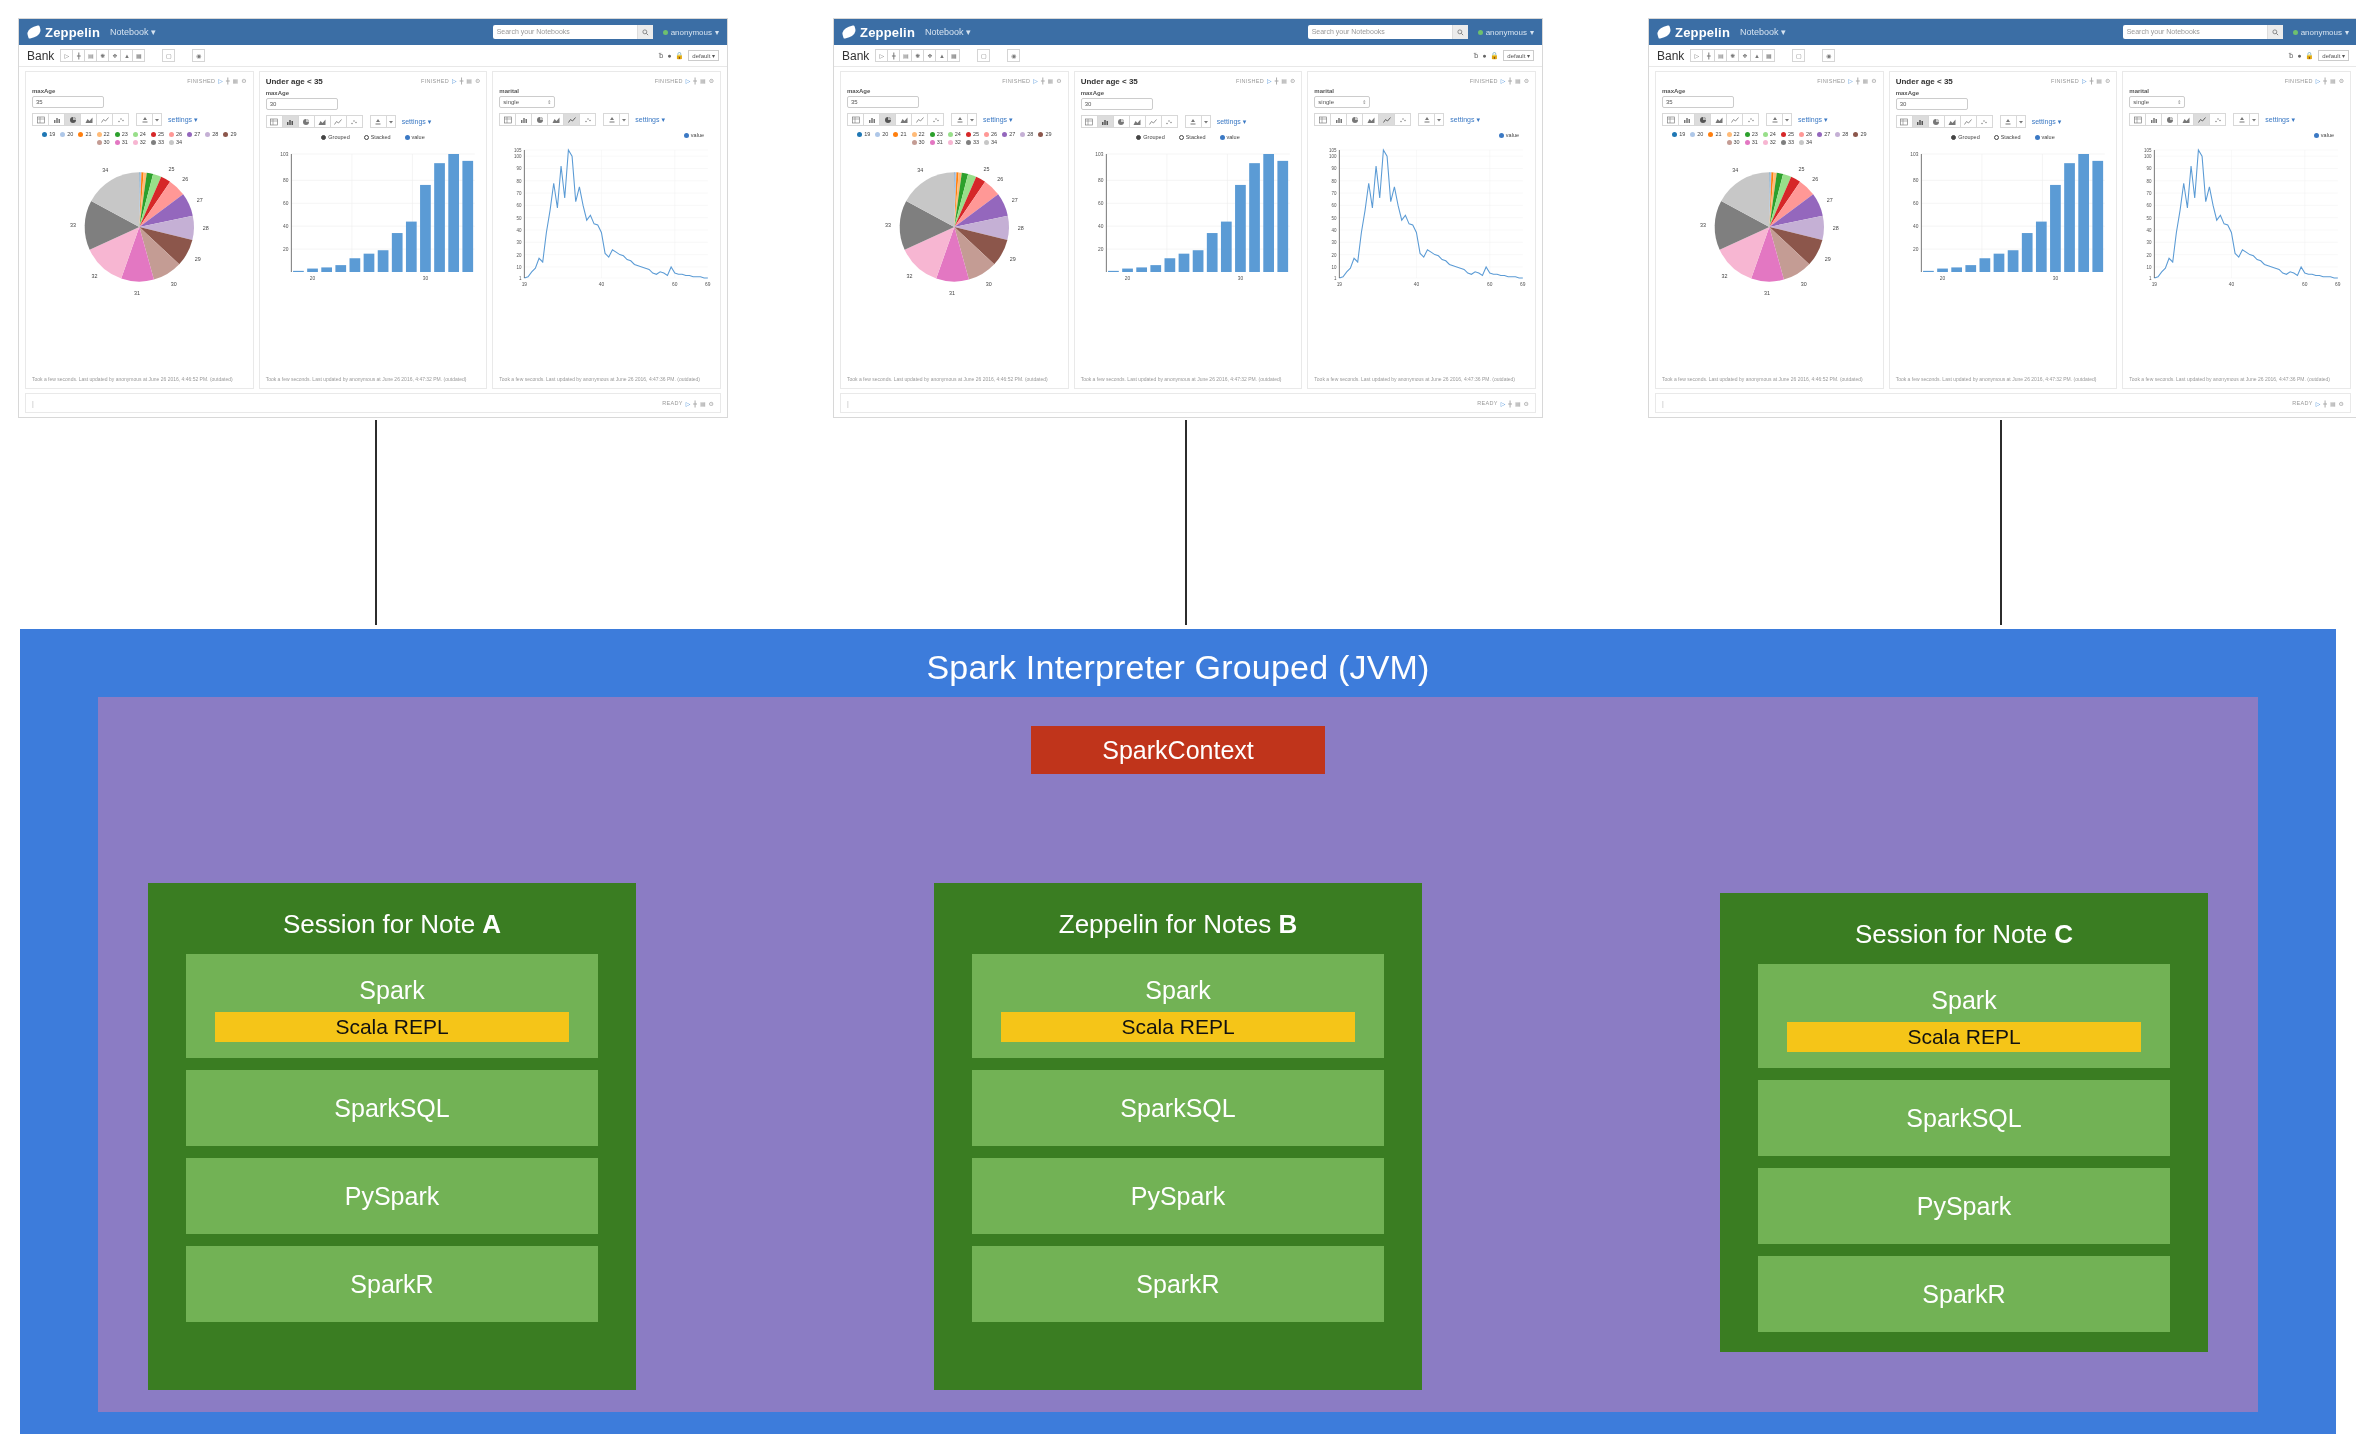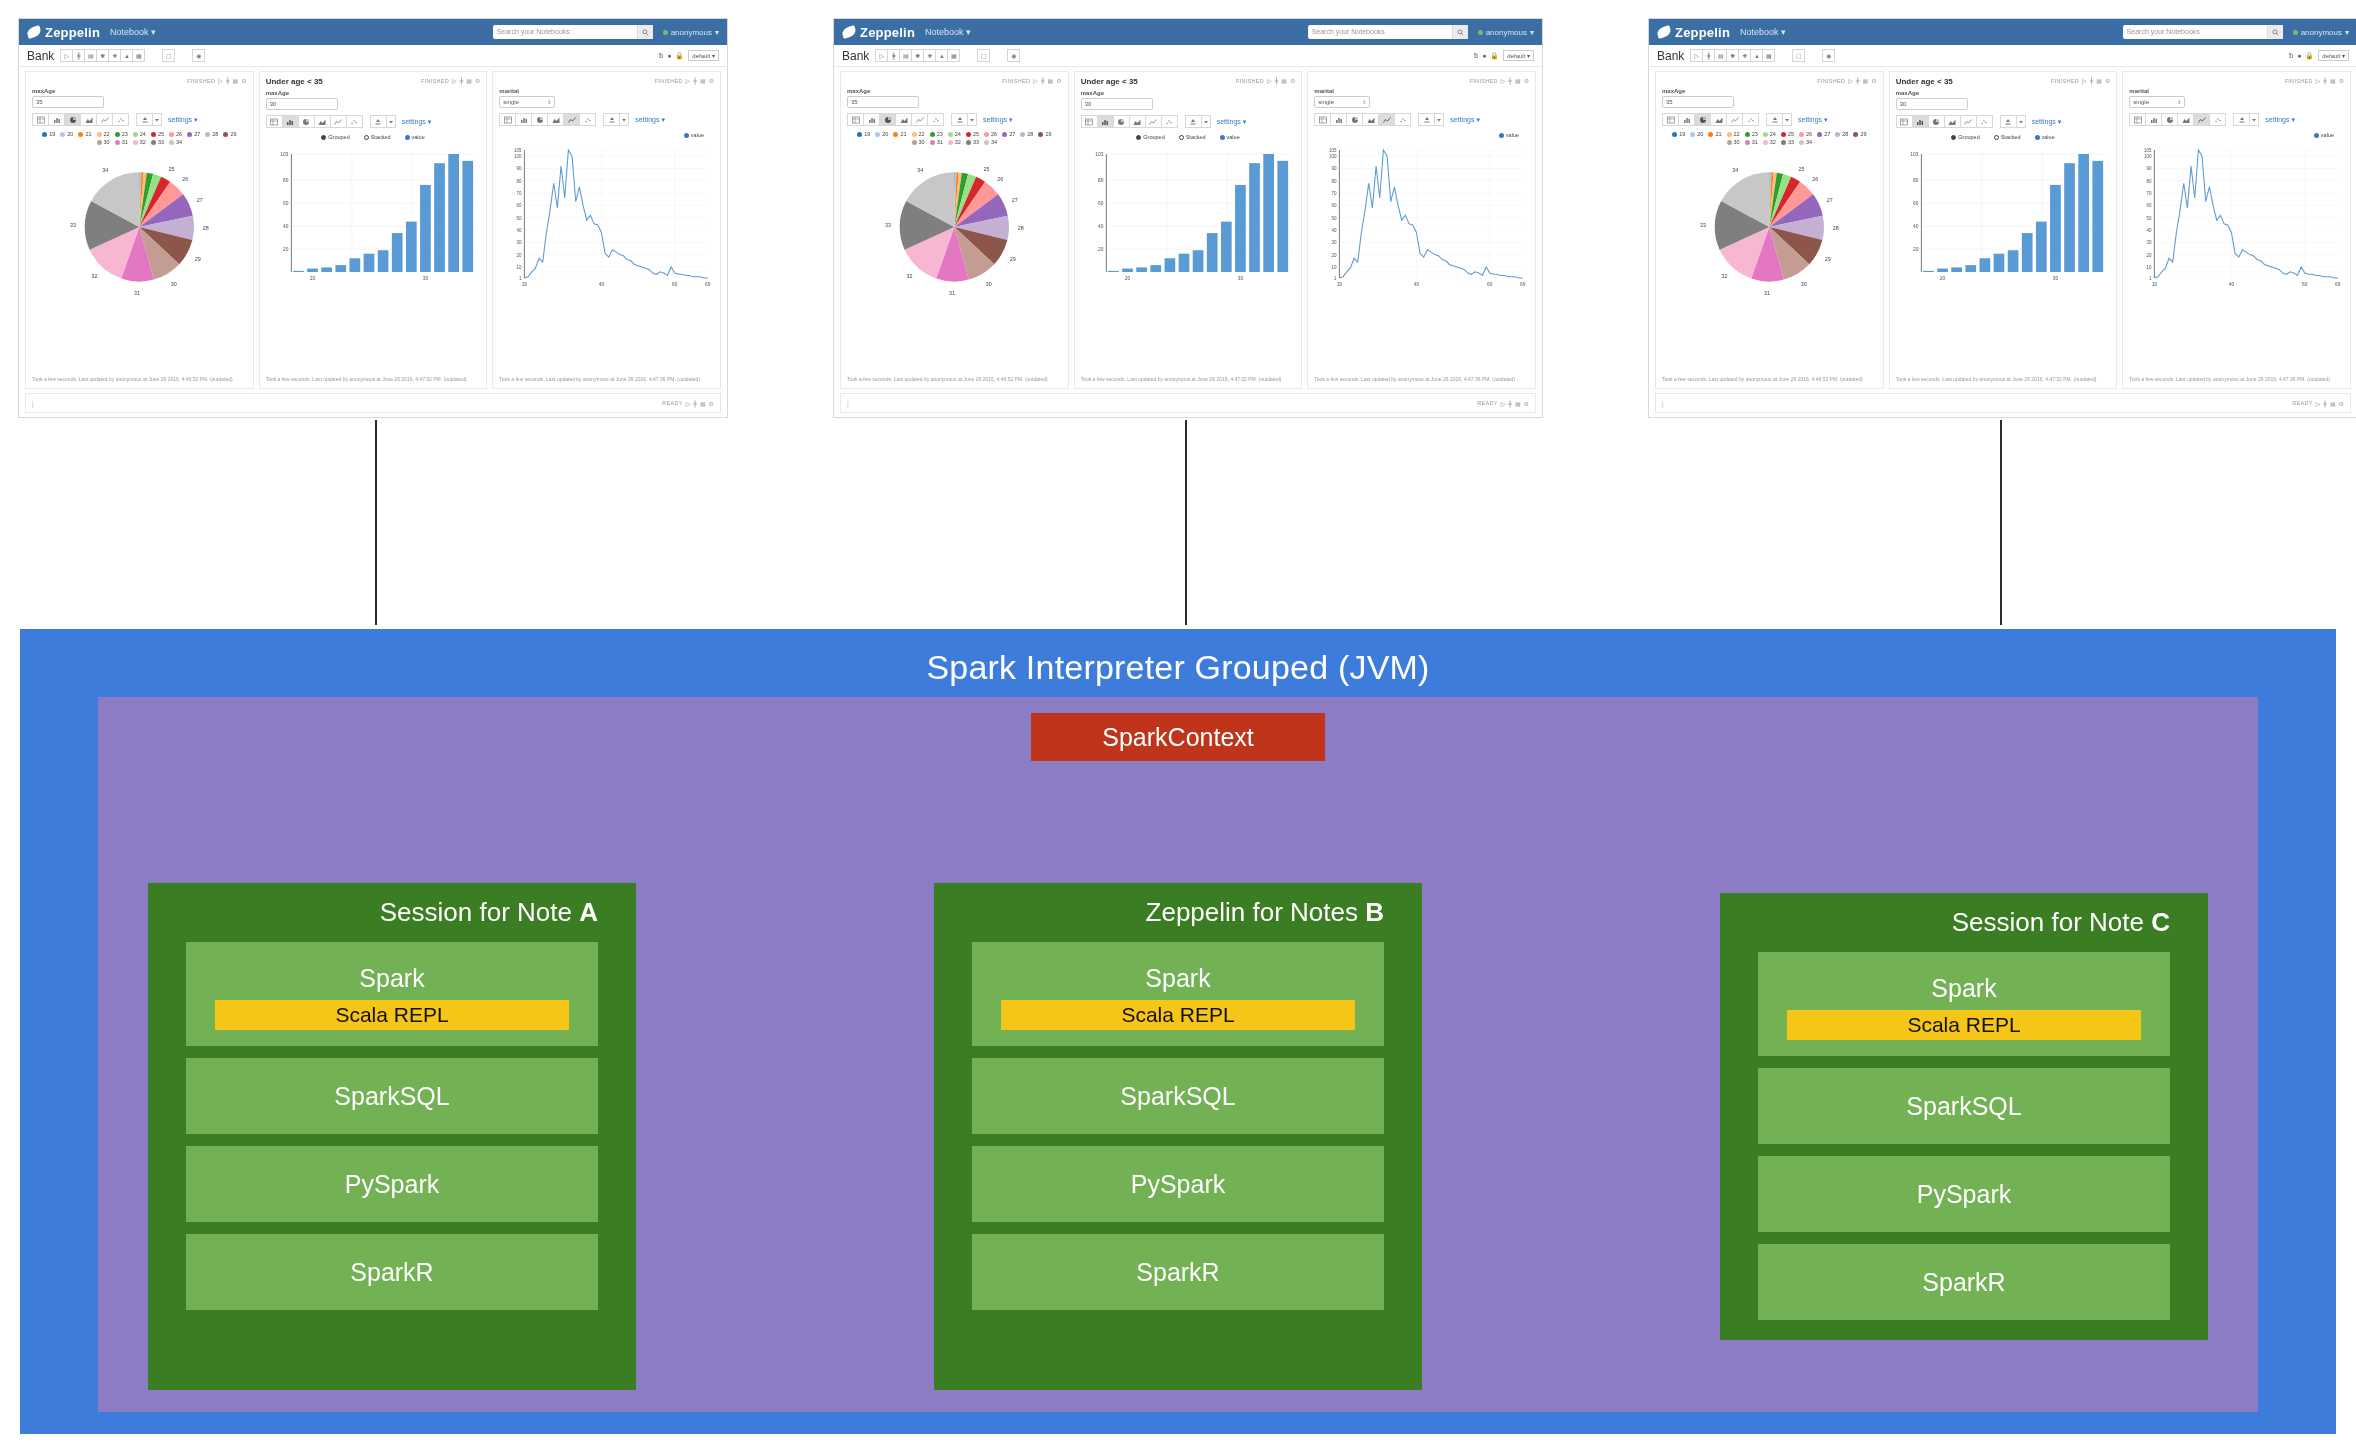--- a/index.html
+++ b/index.html
@@ -217,41 +217,41 @@
   }
   .ig {
     position:absolute;
     left:78px; top:68px; right:78px; bottom:22px;
     background:#8B7CC4;
   }
   .ig-title {
     color:#fff; font-size:30px; text-align:center; padding-top:16px;
   }
   .sc-badge {
-    margin:16px auto 0 auto;
+    margin:29px auto 0 auto;
     width:294px; height:48px;
     background:#C0341B;
     display:flex; align-items:center; justify-content:center;
     color:#fff; font-size:25px;
   }
   .sessions {
     position:absolute;
     left:50px; right:50px; top:186px; bottom:22px;
     display:flex; justify-content:space-between;
   }
   .session {
     width:488px;
     background:#3A7D22;
     padding:14px 38px 20px 38px;
     display:flex; flex-direction:column;
   }
   .session.c { align-self:flex-start; margin-top:10px; }
   .session-title {
-    color:#fff; font-size:26px; text-align:right;
-    margin-bottom:14px; white-space:nowrap;
+    color:#fff; font-size:26px; text-align:center;
+    margin-bottom:14px; white-space:nowrap;margin-top:12px;
   }
   .session-title b { font-weight:bold; }
   .comp {
     background:#72B255;
     height:76px;
     display:flex; flex-direction:column;
     align-items:center; justify-content:center;
     color:#fff; font-size:25px;
     margin-bottom:12px;
   }

